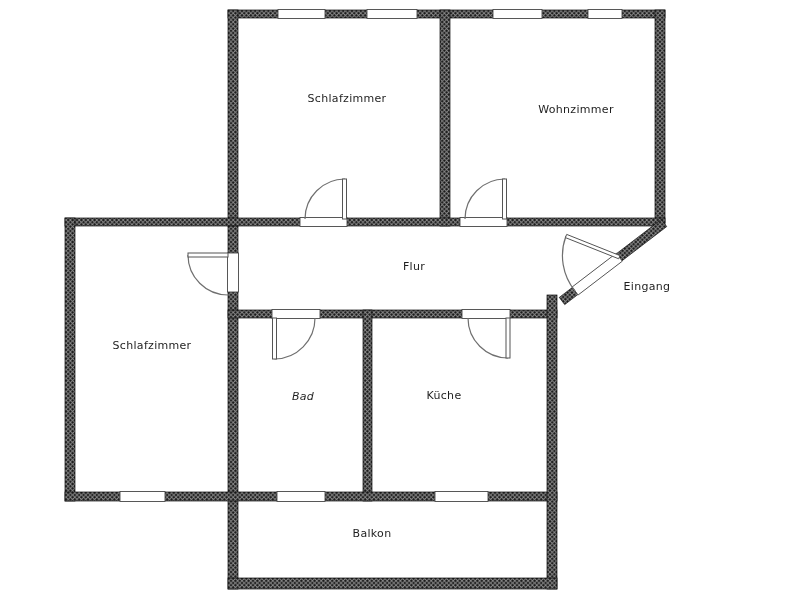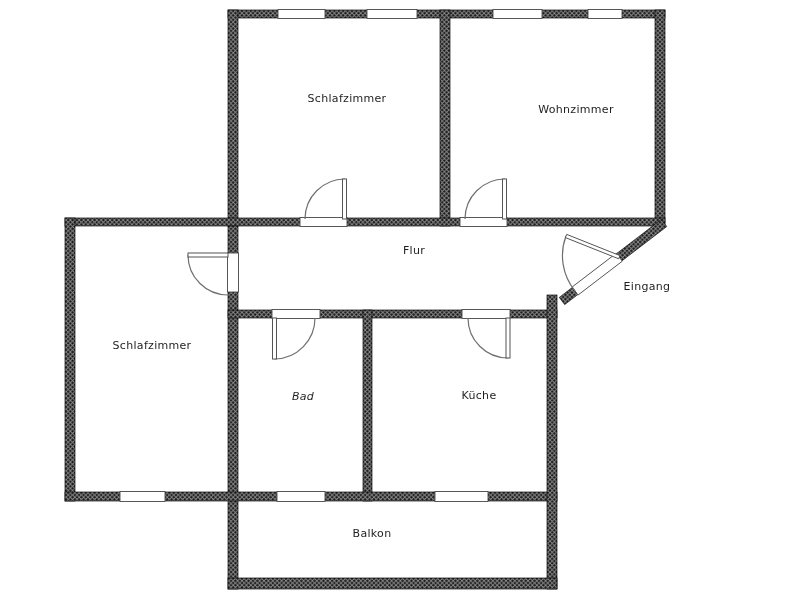--- a/index.html
+++ b/index.html
@@ -21,25 +21,25 @@
   .room-label{
     position:absolute;
     transform:translate(-50%,-50%);
     font-size:11px;
     color:var(--label-text,#1e1e1e);
     white-space:nowrap;
     letter-spacing:0.3px;
   }
   #lbl-schlafzimmer-top{left:347px;top:98px;}
   #lbl-wohnzimmer{left:561px;top:109px;margin-left:15px;}
-  #lbl-flur{left:414px;top:250px;}
+  #lbl-flur{left:414px;top:266px;}
   #lbl-eingang{left:647px;top:286px;}
   #lbl-schlafzimmer-left{left:152px;top:345px;}
   #lbl-bad{left:303px;top:396px;font-style:italic;}
-  #lbl-kueche{left:479px;top:395px;}
+  #lbl-kueche{left:444px;top:395px;}
   #lbl-balkon{left:372px;top:533px;}
 </style>
 </head>
 <body>
 
 <div class="stage">
 
   <svg class="plan-svg" width="800" height="600" viewBox="0 0 800 600">
     <defs>
       <pattern id="hatch" width="4.4" height="4.4" patternUnits="userSpaceOnUse">

